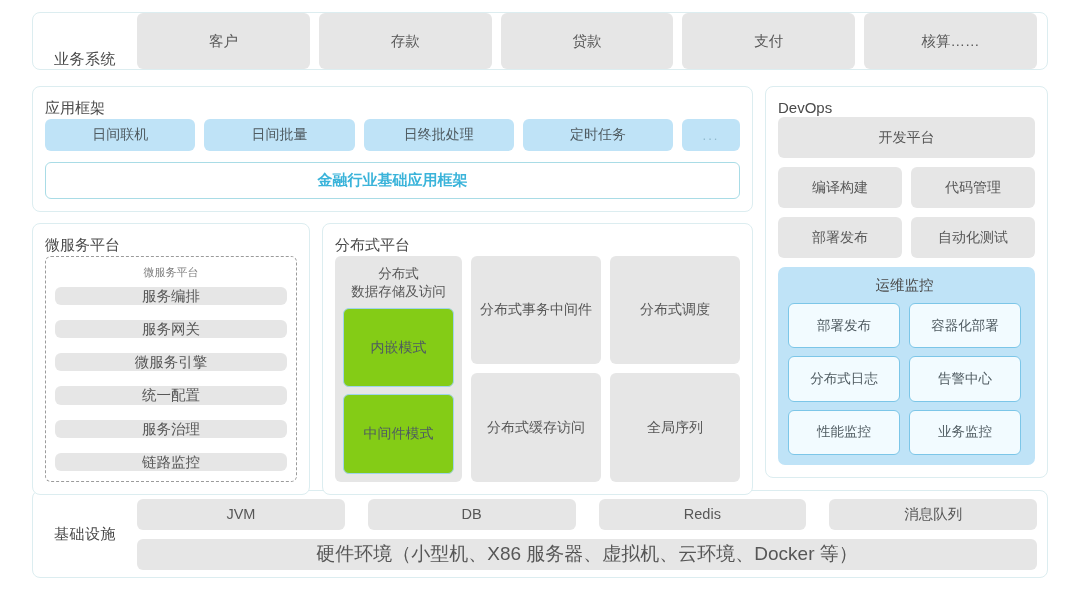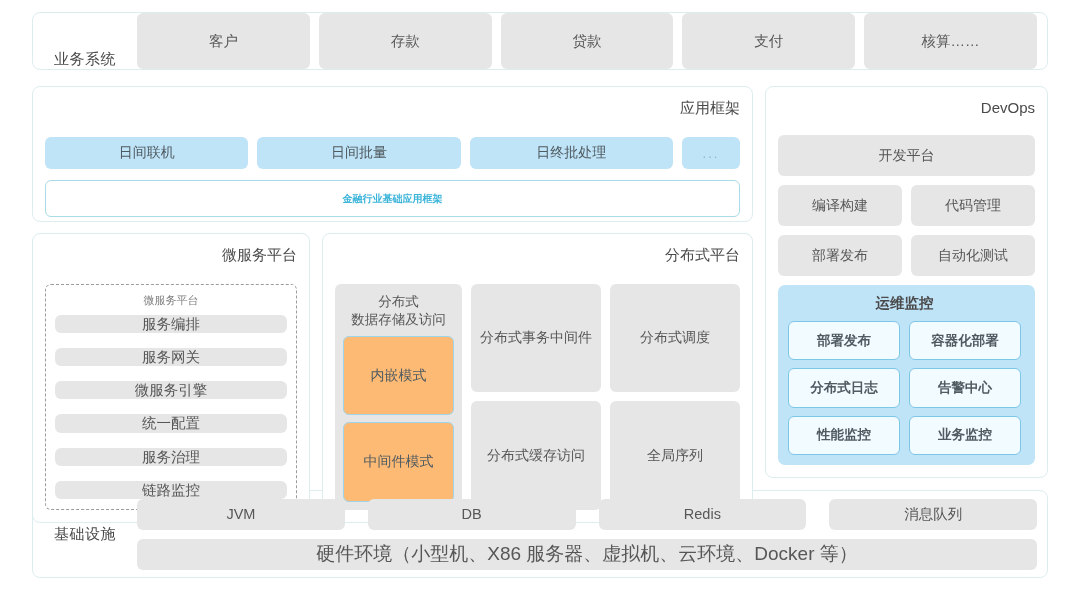--- a/index.html
+++ b/index.html
@@ -72,24 +72,24 @@
     width: 712px;
   }
   .mid-right {
     flex: 0 0 283px;
     width: 283px;
   }
 
   
   .appfw { padding: 9px 12px 12px 12px; height: 136px; }
   .box-title {
-    text-align: right;
+    text-align: left;
     font-size: 15px;
     color: #4a4a4a;
-    padding: 3px 0 19px 0;
+    padding: 3px 0 1px 0;
   }
   .appfw-tiles { display: flex; gap: 9px; margin-bottom: 11px; align-items: center; }
   .tile-blue {
     background: #bfe3f7;
     border-radius: 6px;
     height: 32px;
     display: flex;
     align-items: center;
     justify-content: center;
     font-size: 14px;
@@ -98,21 +98,21 @@
   .appfw-tiles .tile-blue { flex: 1; }
   .appfw-tiles .tile-blue.narrow { flex: 0 0 58px; color: #8fb8cc; letter-spacing: 2px; font-size: 13px; }
   .base-bar {
     border: 1px solid #a9dce6;
     border-radius: 6px;
     height: 37px;
     display: flex;
     align-items: center;
     justify-content: center;
     color: #3bb4da;
-    font-size: 10px;
+    font-size: 15px;
     font-weight: bold;
     background: #ffffff;
   }
 
   
   .mid-lower { display: flex; gap: 12px; flex: 1; }
   .msp { flex: 0 0 278px; padding: 9px 12px 12px 12px; display: flex; flex-direction: column; }
   .dist { flex: 1 1 auto; padding: 9px 12px 12px 12px; display: flex; flex-direction: column; }
 
   .dashed {
@@ -152,21 +152,21 @@
   }
   .tall-tile-label {
     font-size: 13.5px;
     color: #575757;
     text-align: center;
     line-height: 1.3;
     margin-bottom: 8px;
   }
   .inner-white {
     border: 1px solid #9fd4ea;
-    background: #fdba74;
+    background: #84cc16;
     border-radius: 6px;
     width: 100%;
     flex: 1;
     display: flex;
     align-items: center;
     justify-content: center;
     font-size: 14px;
     color: #4f5b61;
     margin-bottom: 7px;
   }
@@ -184,21 +184,20 @@
     margin-bottom: 9px;
   }
   .devops-grid .tile-gray { height: 41px; }
   .ops-block {
     background: #bfe3f7;
     border-radius: 7px;
     padding: 7px 14px 10px 10px;
     flex: 1;
     display: flex;
     flex-direction: column;
-    font-weight: bold;
   }
   .ops-title {
     text-align: center;
     font-size: 14.5px;
     color: #4a4a4a;
     padding: 2px 0 8px 0;
   }
   .ops-grid {
     display: grid;
     grid-template-columns: 1fr 1fr;
@@ -256,20 +255,21 @@
   <div class="mid">
 
     <div class="mid-left">
 
       <div class="panel appfw">
         <div class="box-title">应用框架</div>
         <div class="appfw-tiles">
           <div class="tile-blue">日间联机</div>
           <div class="tile-blue">日间批量</div>
           <div class="tile-blue">日终批处理</div>
+          <div class="tile-blue">定时任务</div>
           <div class="tile-blue narrow">...</div>
         </div>
         <div class="base-bar">金融行业基础应用框架</div>
       </div>
 
       <div class="mid-lower">
 
         <div class="panel msp">
           <div class="box-title">微服务平台</div>
           <div class="dashed">

